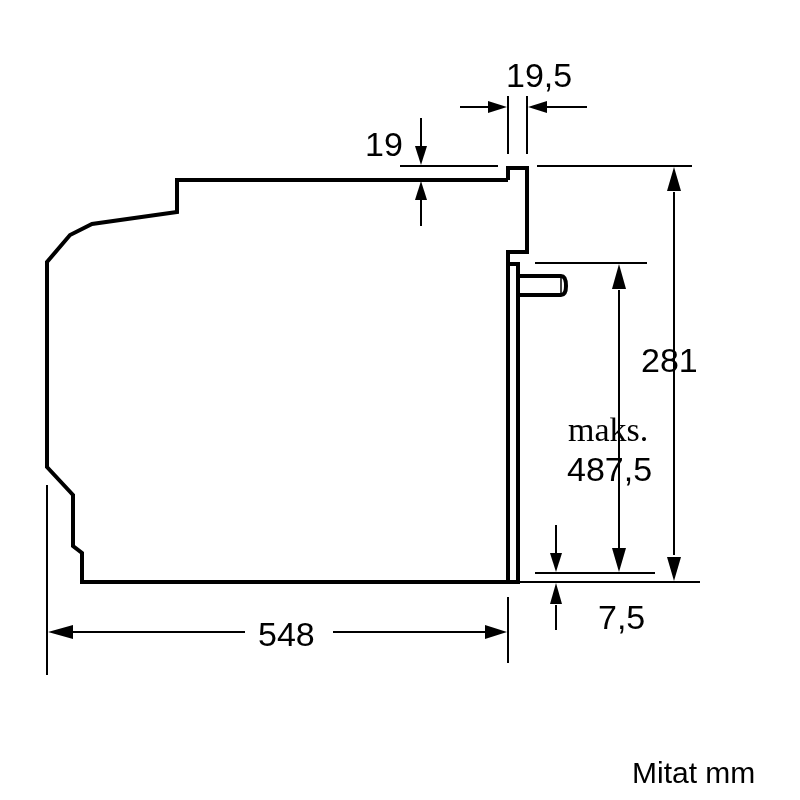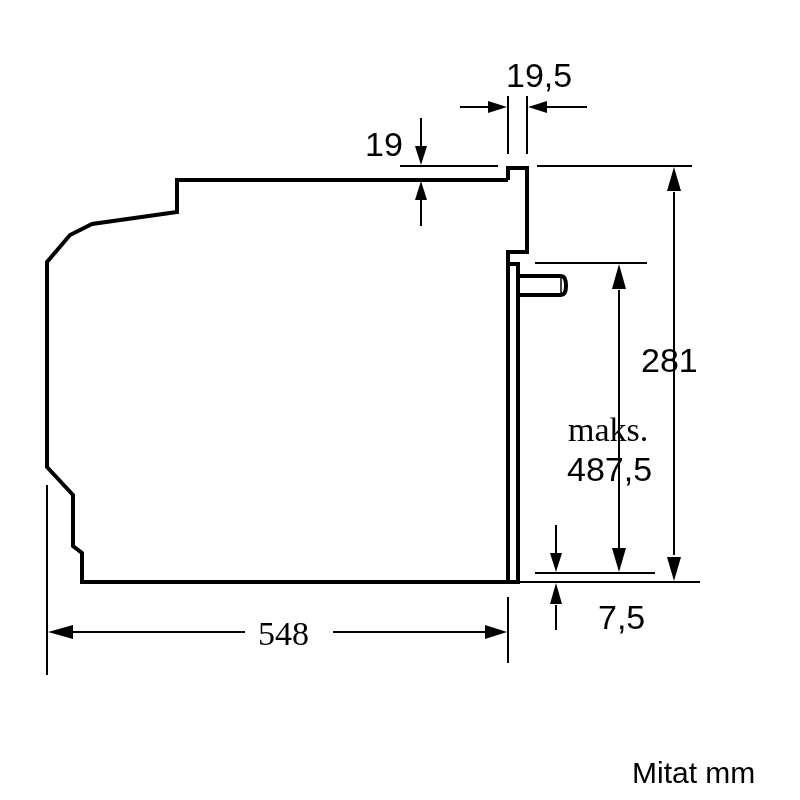--- a/index.html
+++ b/index.html
@@ -63,14 +63,14 @@
     <polygon points="507,632 485,625 485,639"></polygon>
   </g>
 </svg>
 
 <div class="lbl" style="left:477px;top:58px;margin-left:29px;">19,5</div>
 <div class="lbl" style="left:365px;top:127px;">19</div>
 <div class="lbl" style="left:641px;top:343px;">281</div>
 <div class="lbl" style="left:568px;top:413px;font-family:Liberation Serif, serif;">maks.</div>
 <div class="lbl" style="left:567px;top:452px;">487,5</div>
 <div class="lbl" style="left:598px;top:600px;">7,5</div>
-<div class="lbl" style="left:258px;top:617px;font-family:Liberation Serif, serif;">548</div>
+<div class="lbl" style="left:258px;top:617px;">548</div>
 <div class="lbl" style="left:632px;top:758px;font-size:30px;text-align:right;">Mitat mm</div>
 
 </body></html>

